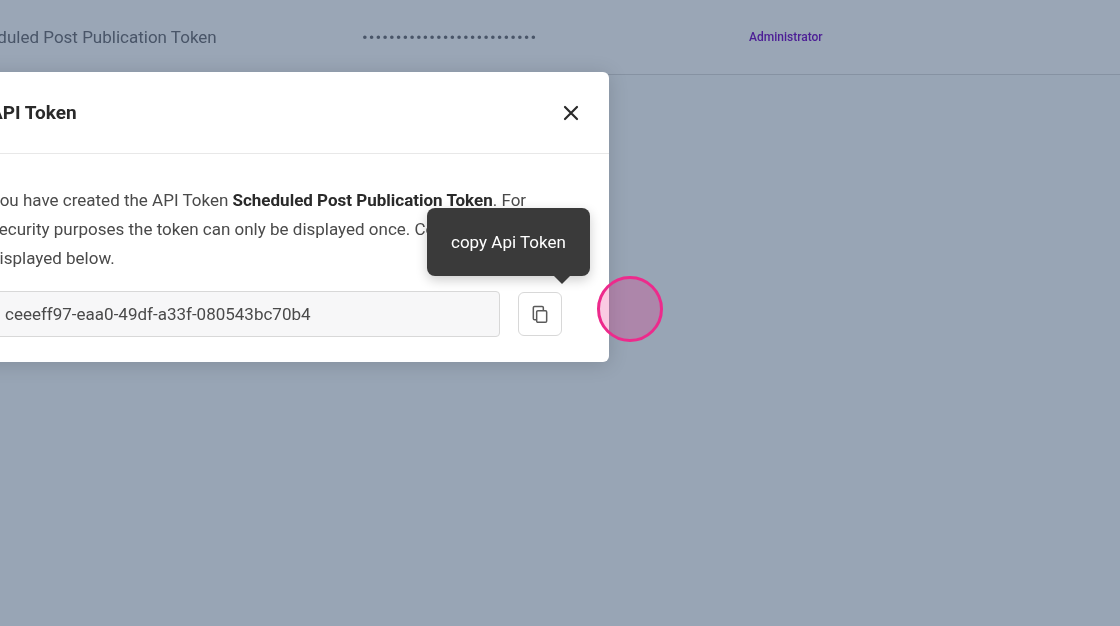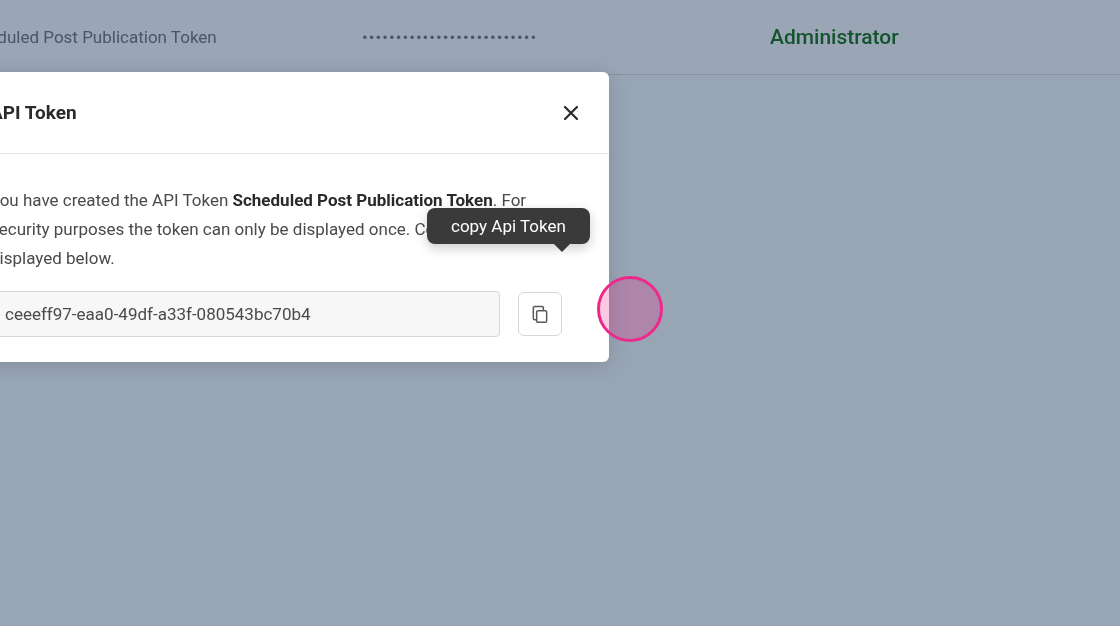--- a/index.html
+++ b/index.html
@@ -40,23 +40,23 @@
     .topbar-dots {
       position: absolute;
       left: 362px;
       color: #495568;
       font-size: 17px;
       letter-spacing: 1px;
     }
 
     .topbar-admin {
       position: absolute;
-      left: 770px;
-      color: #14532d;
-      font-size: 21px;
+      left: 749px;
+      color: #4c1d95;
+      font-size: 12px;
       font-weight: 500;
     }
 
     .modal {
       position: absolute;
       left: -70px;
       top: 72px;
       width: 679px;
       height: 290px;
       background: #ffffff;
@@ -155,21 +155,21 @@
       pointer-events: none;
       z-index: 10;
     }
 
     .tooltip {
       position: absolute;
       left: 427px;
       top: 208px;
       background: #3a3a3a;
       color: #fff;
-      padding: 8px 24px;
+      padding: 24px 24px;
       border-radius: 8px;
       font-size: 17px;
       z-index: 20;
       box-shadow: 0 4px 12px rgba(0,0,0,0.2);
     }
 
     .tooltip::after {
       content: '';
       position: absolute;
       bottom: -8px;

